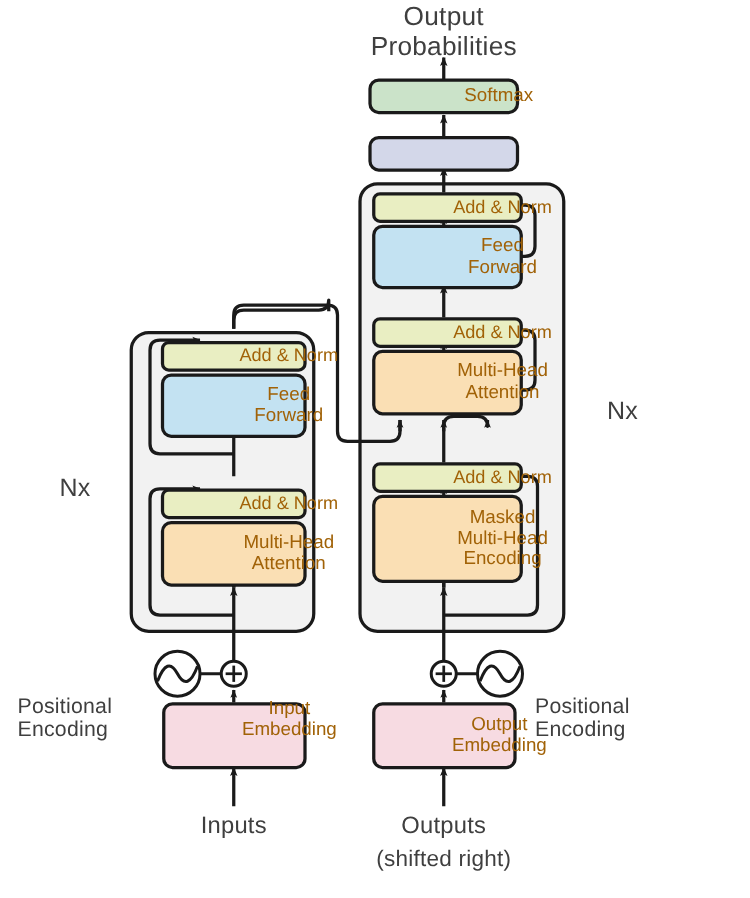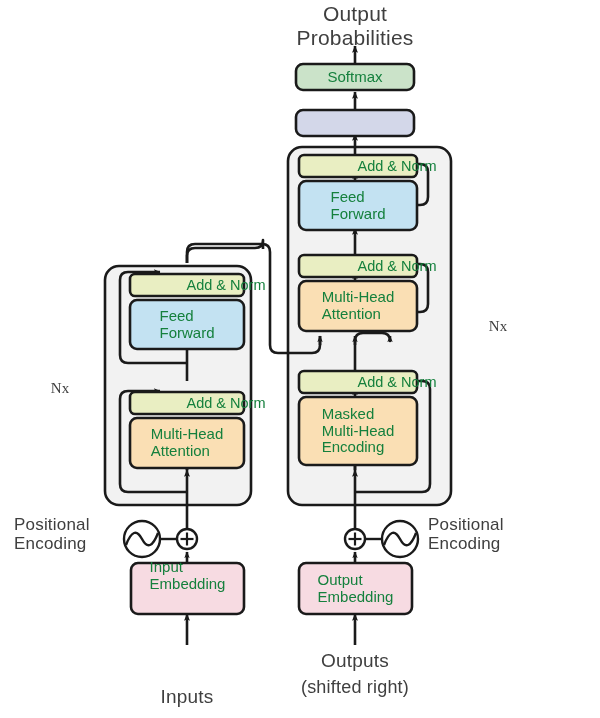--- a/index.html
+++ b/index.html
@@ -16,31 +16,32 @@
     position:absolute;
     text-align:center;
     line-height:1.12;
     color:#3f3f3f;
     white-space:pre;
     pointer-events:none;
   }
   .boxlbl{
     position:absolute;
     display:flex;align-items:center;justify-content:center;
-    line-height:1.12;
-    color:#15803d;
+    text-align:center;line-height:1.12;
+    color:#a16207;
     white-space:pre;
+    padding-left:44px;
   }
   .outer-title{font-size:21px;letter-spacing:.2px;}
   .io-title{font-size:19px;letter-spacing:.2px;}
   .io-sub{font-size:18px;letter-spacing:.2px;}
-  .pe-label{font-size:17px;letter-spacing:.2px;}
-  .nx-label{font-size:15px;letter-spacing:.2px;font-family:Liberation Serif, serif;}
+  .pe-label{font-size:17px;letter-spacing:.2px;margin-top:40px;}
+  .nx-label{font-size:20px;letter-spacing:.2px;}
   .blk-text{font-size:15px;}
-  .blk-text-sm{font-size:14.5px;margin-left:39px;}
+  .blk-text-sm{font-size:14.5px;}
 </style>
 </head>
 <body>
 
 <div id="stage">
 
   <svg id="diagram" viewBox="0 0 600 718">
     <defs>
       <marker id="arw" markerWidth="9" markerHeight="9" refX="7.4" refY="3.4" orient="auto" markerUnits="userSpaceOnUse">
         <path d="M0.6,0.4 L7.8,3.4 L0.6,6.4 L2.2,3.4 Z" fill="#1a1a1a"></path>
@@ -177,17 +178,17 @@
   <div class="lbl pe-label" style="left:14px;top:515px;width:110px;text-align:left;">Positional
 Encoding</div>
   <div class="lbl pe-label" style="left:428px;top:515px;width:140px;text-align:left;">Positional
 Encoding</div>
 
   <div class="boxlbl blk-text" style="left:131px;top:550px;width:113px;height:51px;">Input
 Embedding</div>
   <div class="boxlbl blk-text" style="left:299px;top:563px;width:113px;height:51px;">Output
 Embedding</div>
 
-  <div class="lbl io-title" style="left:127px;top:650px;width:120px;margin-top:36px;">Inputs</div>
+  <div class="lbl io-title" style="left:127px;top:650px;width:120px;">Inputs</div>
   <div class="lbl io-title" style="left:295px;top:650px;width:120px;">Outputs</div>
   <div class="lbl io-sub" style="left:285px;top:677px;width:140px;">(shifted right)</div>
 
 </div>
 
 </body></html>

